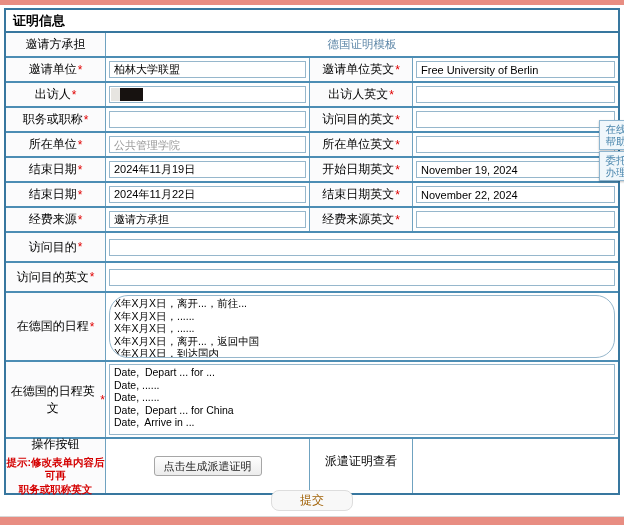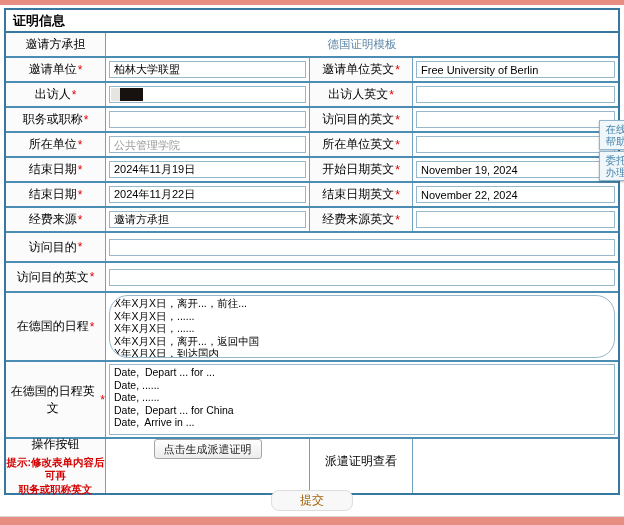--- a/index.html
+++ b/index.html
@@ -47,21 +47,21 @@
     flex:1;border:1px solid #96b7cc;background:#fff;resize:none;outline:none;
     font-size:10.5px;line-height:12.5px;color:#000;padding:1px 4px;
     font-family:"Liberation Sans","DejaVu Sans",sans-serif;overflow:hidden;
   }
   .sched1{height:59px;border-radius:19px;}
   .sched2{height:67px;}
   .action-row{height:54px;}
   .action-label{flex-direction:column;justify-content:center;gap:1px;}
   .action-title{font-size:12px;color:#000;margin-bottom:2px;}
   .hint{font-size:10.5px;font-weight:bold;color:#d40000;line-height:13px;text-align:center;}
-  .btn-cell{width:204px;display:flex;align-items:flex-start;justify-content:center;flex-shrink:0;}
+  .btn-cell{width:204px;display:flex;align-items:center;justify-content:center;flex-shrink:0;}
   .gen-btn{
     font-size:11px;color:#222;padding:2px 9px;height:20px;
     border:1px solid #a6a6a6;border-radius:3px;
     background:linear-gradient(#fefefe,#ececec);cursor:pointer;
     font-family:"Liberation Sans","DejaVu Sans",sans-serif;
   }
   .view-cell{width:103px;display:flex;align-items:flex-start;justify-content:center;
     padding-top:14px;font-size:12px;color:#000;flex-shrink:0;}
   .empty-cell{flex:1;}
   .submit-bar{position:absolute;left:0;top:490px;width:624px;display:flex;justify-content:center;}

